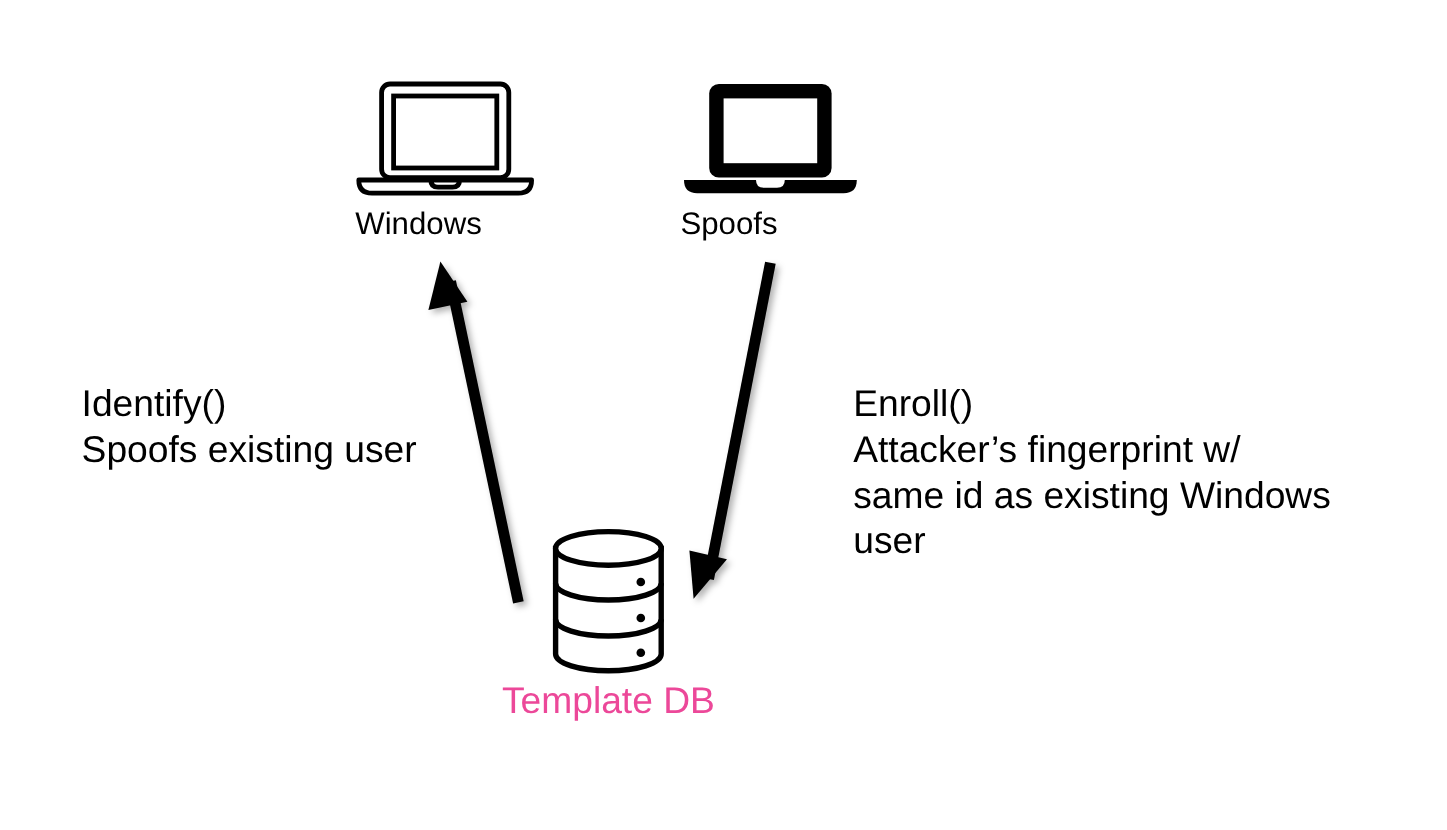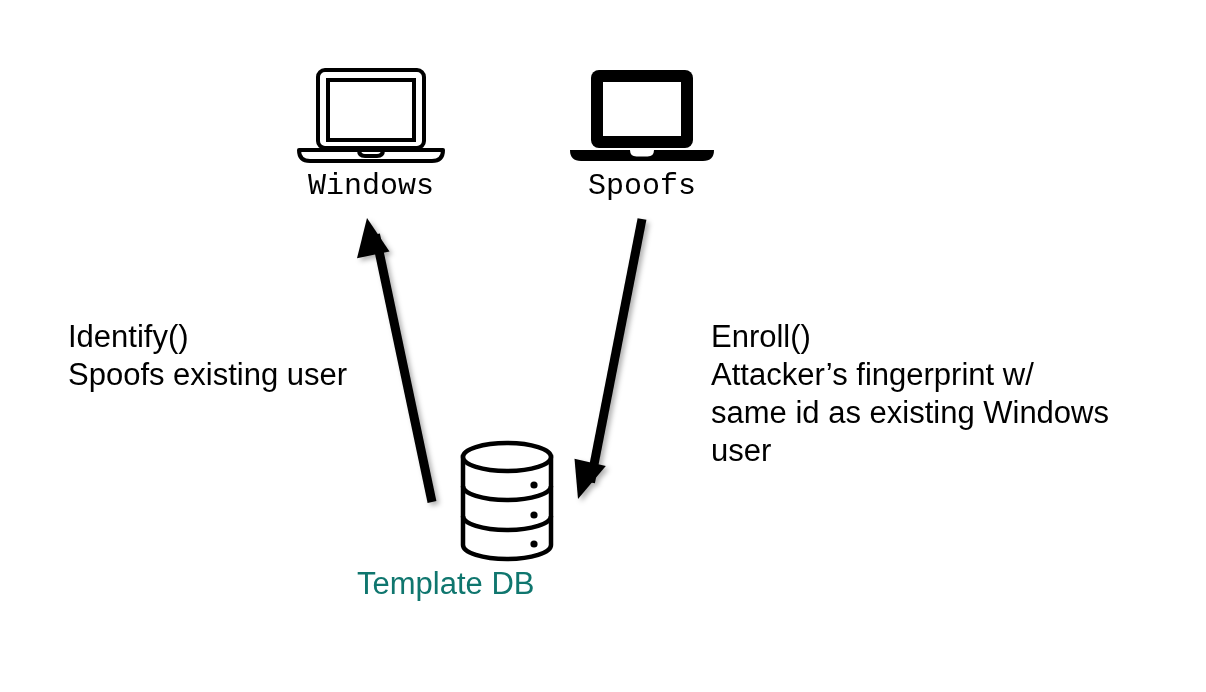--- a/index.html
+++ b/index.html
@@ -16,44 +16,43 @@
     position: relative;
     width: 1206px;
     height: 692px;
     background: #ffffff;
     overflow: hidden;
   }
 
   
   .device-label {
     position: absolute;
-    font-size: 30px;
+    font-size: 26px;
     line-height: 40px;
     color: #000000;
     white-space: nowrap;
-    text-align: center;
-    font-family: Liberation Mono, monospace;
   }
 
   
   .annot {
     position: absolute;
     font-size: 31px;
     line-height: 38px;
     color: #000000;
   }
   .annot .line { display: block; white-space: pre; }
 
   
   .db-caption {
     position: absolute;
     font-size: 31px;
     line-height: 38px;
-    color: #0f766e;
+    color: #ec4899;
     white-space: nowrap;
+    text-align: center;
   }
 
   
   svg.layer {
     position: absolute;
     left: 0;
     top: 0;
     width: 1206px;
     height: 692px;
     overflow: visible;

